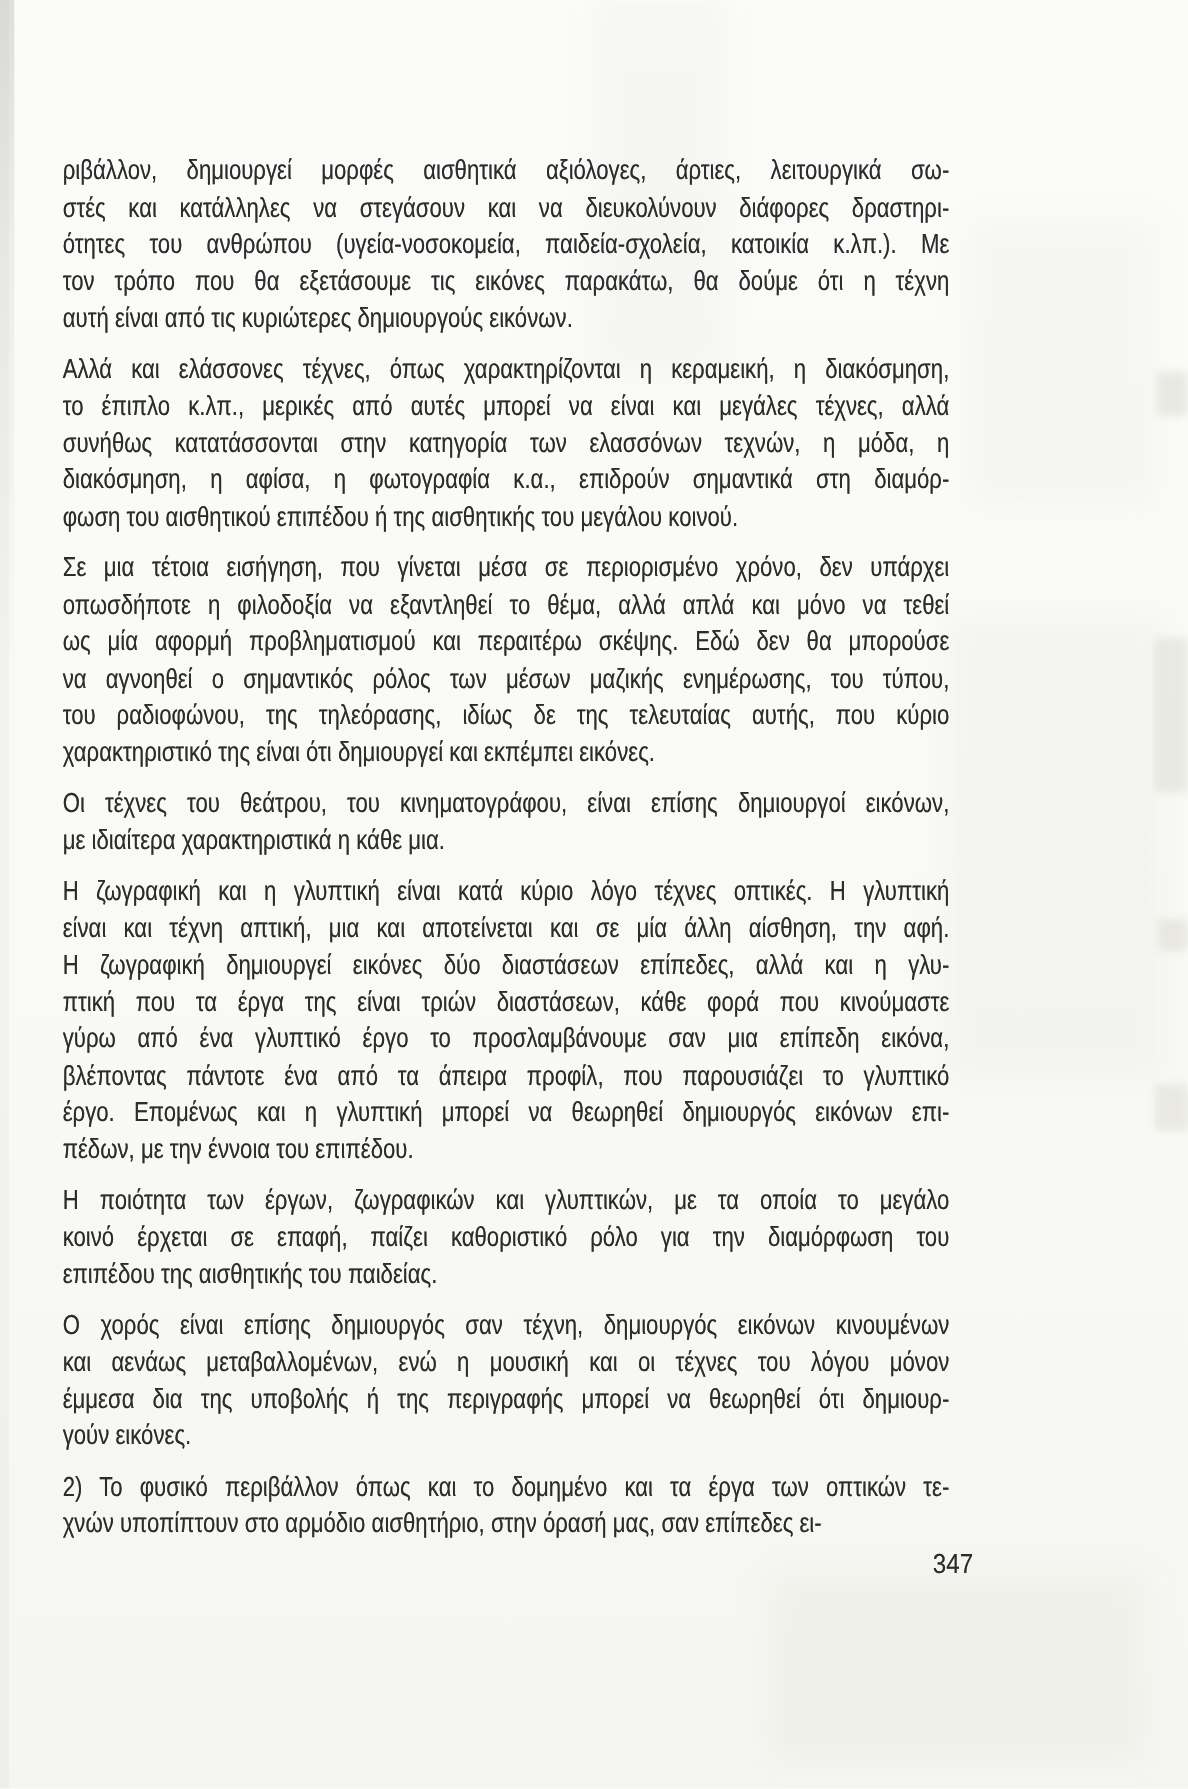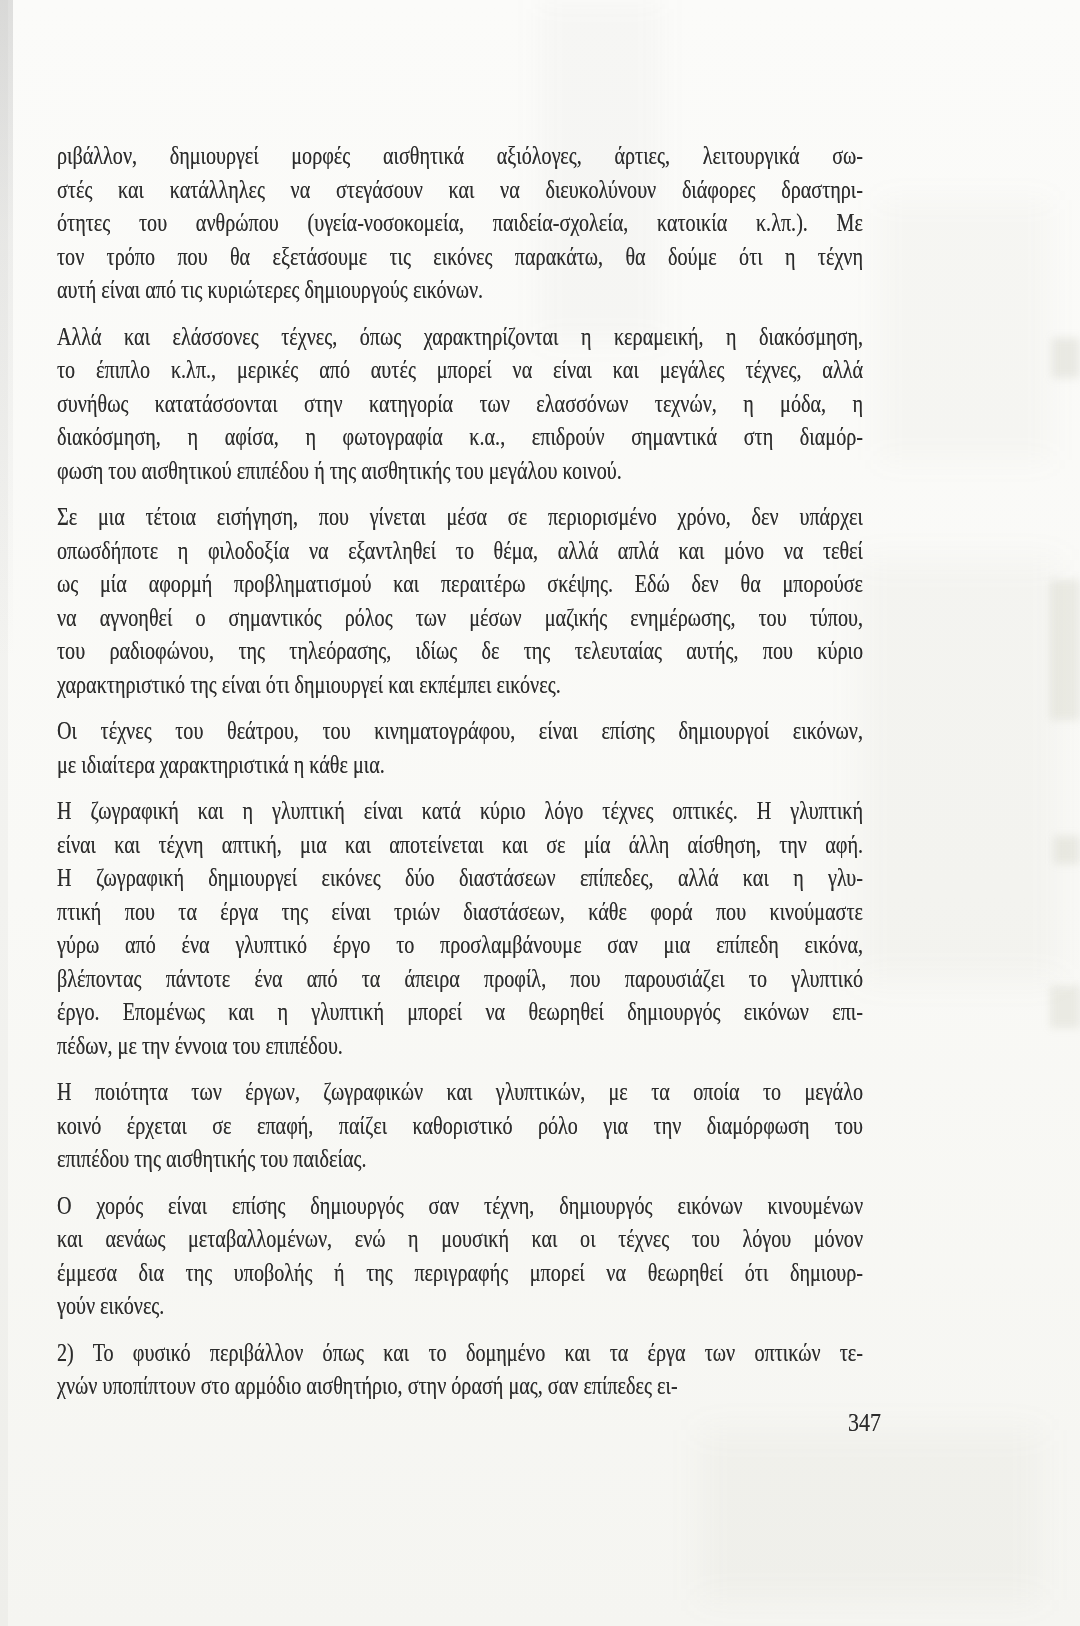--- a/index.html
+++ b/index.html
@@ -10,21 +10,20 @@
     width: 1080px;
     height: 1626px;
     position: relative;
     overflow: hidden;
     background: linear-gradient(180deg, #fbfbf9 0%, #f9f9f6 55%, #f5f5f1 100%);
     font-family: "Liberation Sans", sans-serif;
   }
   .page {
     position: absolute;
     inset: 0;
-    font-family: Liberation Serif, serif;
   }
   
   .text-block {
     position: absolute;
     left: 57px;
     top: 139px;
     width: 1000px;
     transform: scaleX(0.806);
     transform-origin: 0 0;
     font-size: 25px;

